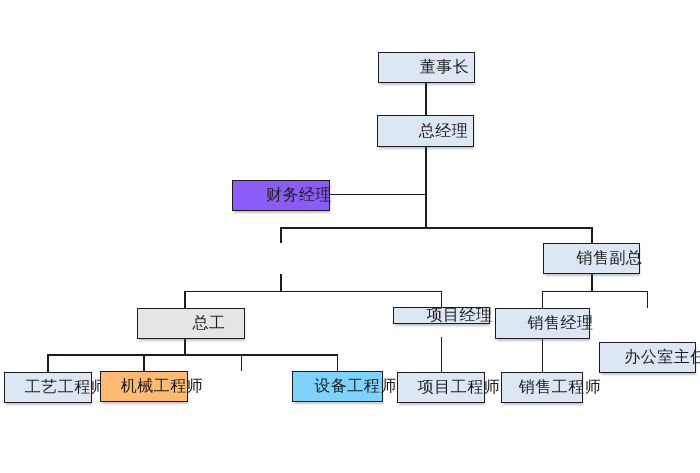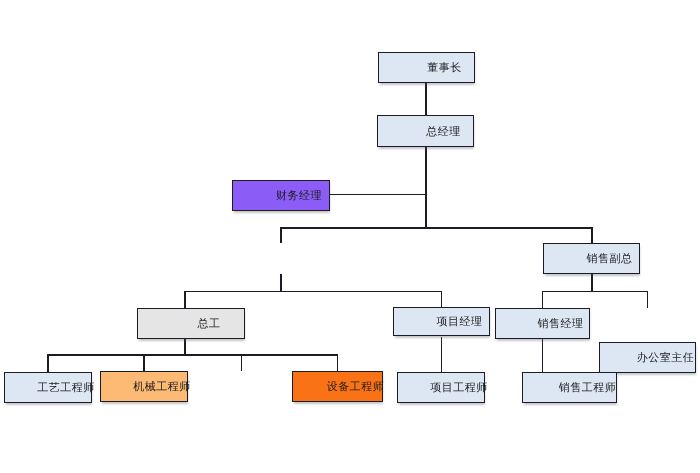--- a/index.html
+++ b/index.html
@@ -17,21 +17,21 @@
   }
   .node {
     position: absolute;
     box-sizing: border-box;
     background: #dde7f3;
     border: 1.5px solid #1c1c26;
     box-shadow: 1px 3px 2px -1px rgba(90,90,90,0.35);
     display: flex;
     align-items: center;
     justify-content: center;
-    font-size: 11px;
+    font-size: 16px;
     color: #1c1c1c;
     white-space: nowrap;
     letter-spacing: 0.5px;
     padding-left: 36px;
   }
   .seg {
     position: absolute;
     background: #1c1c26;
   }
 </style>
@@ -69,37 +69,37 @@
     </div>
     <div class="node" style="left: 232px; top: 180px; width: 98px; height: 31px; background: #8b5cf6; border-color: rgb(28, 28, 38);">
       <span style="color: rgb(28, 28, 28);">财务经理</span>
     </div>
     <div class="node" style="left: 543px; top: 243px; width: 97px; height: 31px; background: rgb(221, 231, 243); border-color: rgb(28, 28, 38);">
       <span style="color: rgb(28, 28, 28);">销售副总</span>
     </div>
     <div class="node" style="left: 137px; top: 308px; width: 108px; height: 31px; background: #e5e5e5; border-color: rgb(28, 28, 38);">
       <span style="color: rgb(28, 28, 28);">总工</span>
     </div>
-    <div class="node" style="left: 393px; top: 307px; width: 97px; height: 29px; background: rgb(221, 231, 243); border-color: rgb(28, 28, 38);">
+    <div class="node" style="left: 393px; top: 307px; width: 97px; height: 17px; background: rgb(221, 231, 243); border-color: rgb(28, 28, 38);">
       <span style="color: rgb(28, 28, 28);">项目经理</span>
     </div>
     <div class="node" style="left: 495px; top: 308px; width: 95px; height: 31px; background: rgb(221, 231, 243); border-color: rgb(28, 28, 38);">
       <span style="color: rgb(28, 28, 28);">销售经理</span>
     </div>
     <div class="node" style="left: 599px; top: 308px; width: 97px; height: 31px; background: rgb(221, 231, 243); border-color: rgb(28, 28, 38); margin-top: 34px;">
       <span style="color: rgb(28, 28, 28);">办公室主任</span>
     </div>
     <div class="node" style="left: 4px; top: 372px; width: 88px; height: 31px; background: rgb(221, 231, 243); border-color: rgb(28, 28, 38);">
       <span style="color: rgb(28, 28, 28);">工艺工程师</span>
     </div>
     <div class="node" style="left: 100px; top: 371px; width: 88px; height: 31px; background: #fdba74; border-color: rgb(28, 28, 38);">
       <span style="color: rgb(28, 28, 28);">机械工程师</span>
     </div>
-    <div class="node" style="left: 292px; top: 371px; width: 91px; height: 31px; background: #f97316; border-color: rgb(28, 28, 38);">
+    <div class="node" style="left: 292px; top: 371px; width: 91px; height: 31px; background: #7dd3fc; border-color: rgb(28, 28, 38);">
       <span style="color: rgb(28, 28, 28);">设备工程师</span>
     </div>
     <div class="node" style="left: 397px; top: 372px; width: 88px; height: 31px; background: rgb(221, 231, 243); border-color: rgb(28, 28, 38);">
       <span style="color: rgb(28, 28, 28);">项目工程师</span>
     </div>
-    <div class="node" style="left: 522px; top: 372px; width: 95px; height: 31px; background: rgb(221, 231, 243); border-color: rgb(28, 28, 38);">
+    <div class="node" style="left: 501px; top: 372px; width: 82px; height: 31px; background: rgb(221, 231, 243); border-color: rgb(28, 28, 38);">
       <span style="color: rgb(28, 28, 28);">销售工程师</span>
     </div>
   </div>
 
 </body></html>

